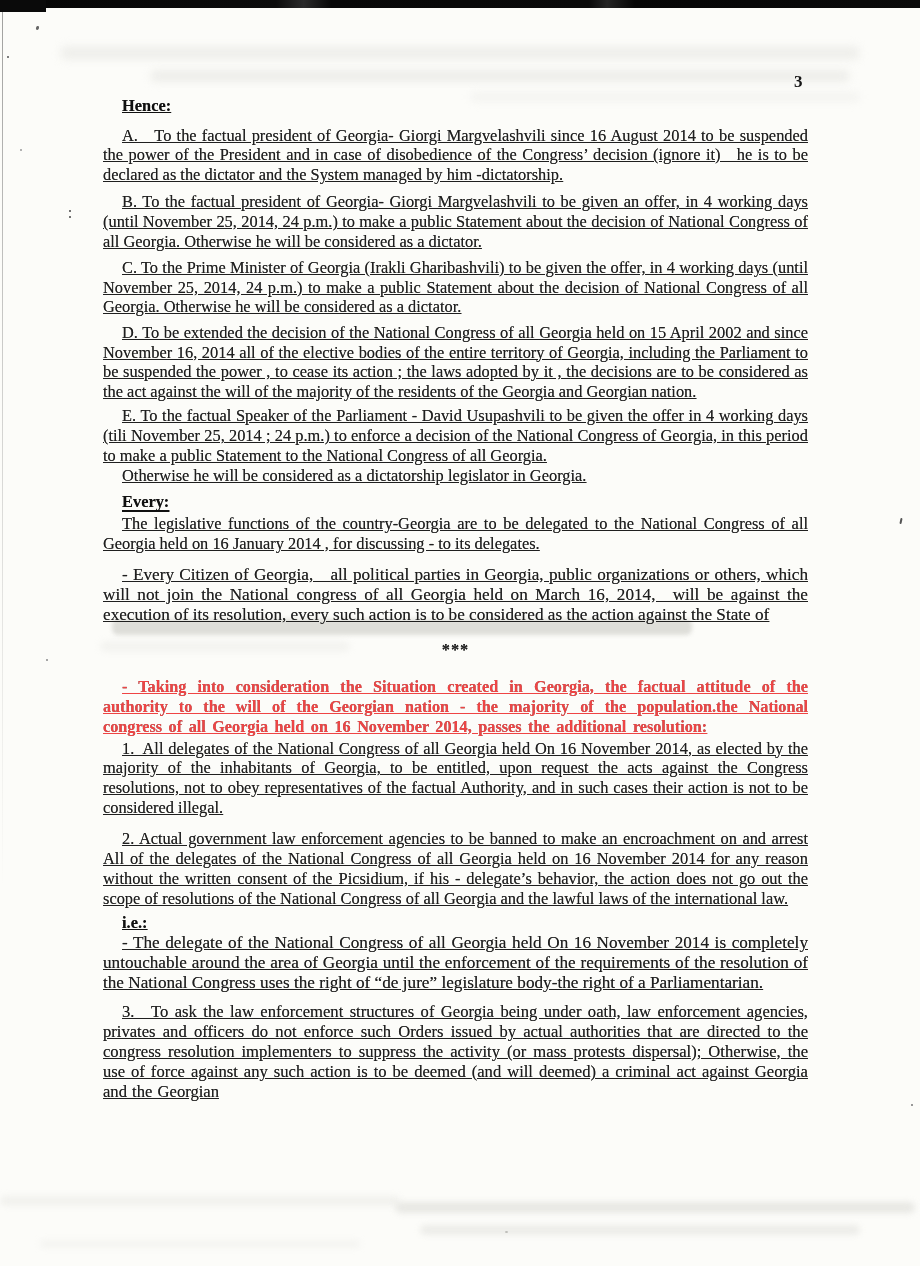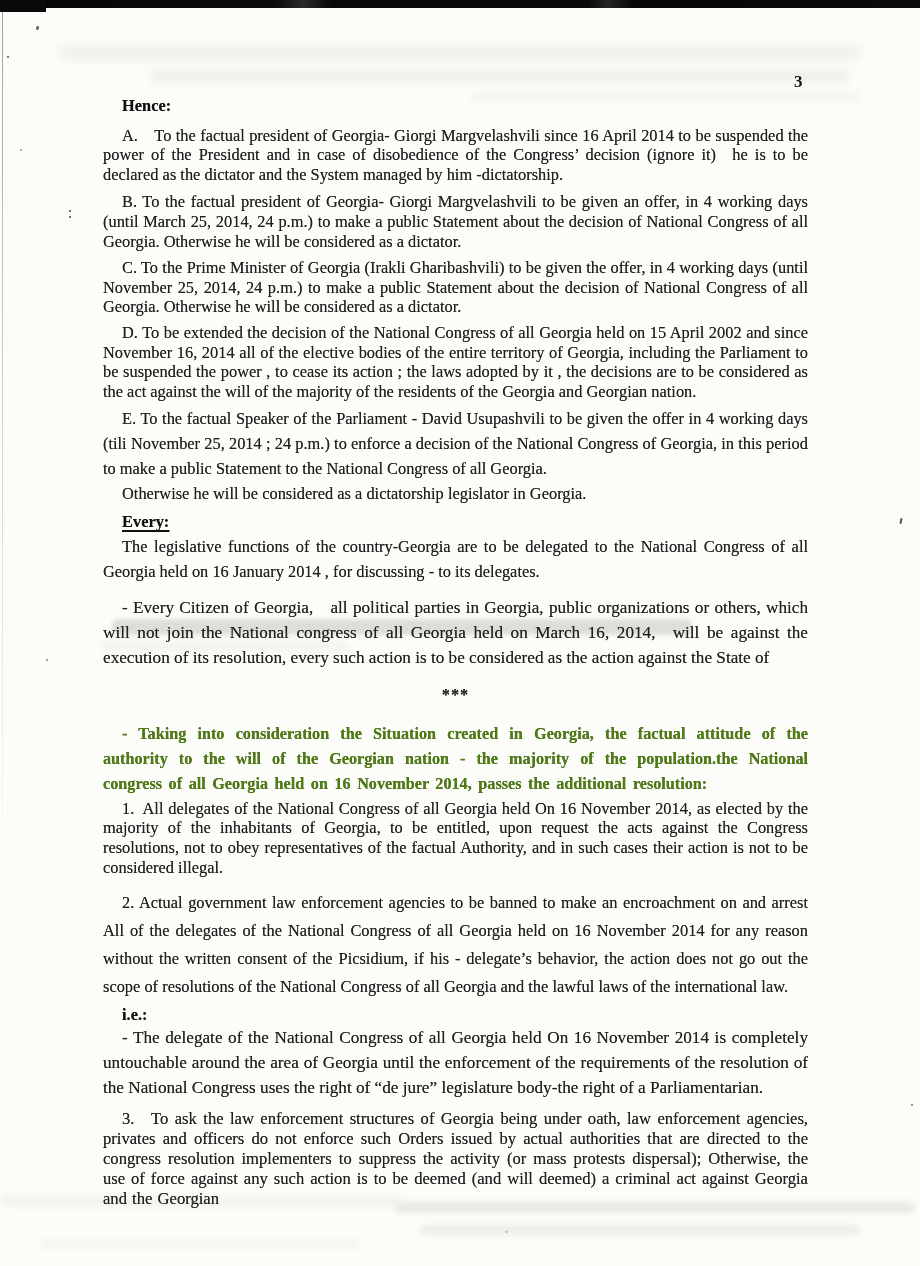--- a/index.html
+++ b/index.html
@@ -48,42 +48,42 @@
     font-size:17px;font-weight:bold;color:#161616;
   }
   
   .content{
     position:absolute;left:103px;top:0;width:705px;z-index:2;
     font-size:16.4px;line-height:19.6px;
     text-align:justify;
     text-shadow:0 0 .6px rgba(25,25,25,.65);
   }
   .content p{margin:0;}
-  .ind{text-indent:19px;}
+  .ind{text-indent:19px;text-decoration:underline;}
   .head{font-weight:bold;color:#101010;}
   .underl{text-decoration:underline;text-decoration-thickness:1.5px;text-underline-offset:3px;}
-  .lh20{line-height:25px;}
+  .lh20{line-height:20px;}
   .lh21{line-height:21px;}
   .lg{font-size:17.2px;}
   .p-hence{margin-top:96px !important;}
   .p-a{margin-top:10px !important;}
   .p-b{margin-top:8px !important;}
   .p-c{margin-top:7px !important;}
   .p-d{margin-top:6px !important;}
   .p-e{margin-top:5px !important;}
   .p-e2{margin-top:0 !important;}
   .p-noteh{margin-top:6px !important;}
   .p-noteb{margin-top:2px !important;}
   .p-citizen{margin-top:11px !important;}
   .p-georgia{margin-top:13px !important;text-indent:0;padding-left:22px;}
   .p-decision{margin-top:5px !important;}
   .p-stars{margin-top:15px !important;text-align:center;font-weight:bold;letter-spacing:1px;}
-  .p-resolution{margin-top:17px !important;font-weight:bold;color:#4d7c0f;font-size:16.2px;word-spacing:2.5px;}
+  .p-resolution{margin-top:17px !important;font-weight:bold;color:#ef4444;font-size:16.2px;word-spacing:2.5px;}
   .p-item1{margin-top:2px !important;line-height:19.7px;}
-  .p-item2{margin-top:12px !important;line-height:28px;}
+  .p-item2{margin-top:12px !important;line-height:20px;}
   .p-ie{margin-top:4px !important;}
   .p-delegate{margin-top:0 !important;}
   .p-item3{margin-top:9px !important;line-height:20px;font-size:16.6px;word-spacing:1px;}
 </style>
 </head>
 <body>
 
 <div class="page">
 
   <div class="top-bar"></div>
@@ -105,22 +105,22 @@
   <div class="speck k5"></div>
   <div class="speck k6"></div>
   <div class="speck k7"></div>
   <div class="speck k8"></div>
   <div class="speck k9"></div>
 
   <div class="page-num">3</div>
 
   <div class="content">
     <p class="p-hence head ind">Hence:</p>
-    <p class="p-a ind">A.  To the factual president of Georgia- Giorgi Margvelashvili since 16 April 2014 to be suspended the power of the President and in case of disobedience of the Congress’ decision (ignore it)  he is to be declared as the dictator and the System managed by him -dictatorship.</p>
-    <p class="p-b ind">B. To the factual president of Georgia- Giorgi Margvelashvili to be given an offer, in 4 working days (until March 25, 2014, 24 p.m.) to make a public Statement about the decision of National Congress of all Georgia. Otherwise he will be considered as a dictator.</p>
+    <p class="p-a ind">A.  To the factual president of Georgia- Giorgi Margvelashvili since 16 August 2014 to be suspended the power of the President and in case of disobedience of the Congress’ decision (ignore it)  he is to be declared as the dictator and the System managed by him -dictatorship.</p>
+    <p class="p-b ind">B. To the factual president of Georgia- Giorgi Margvelashvili to be given an offer, in 4 working days (until November 25, 2014, 24 p.m.) to make a public Statement about the decision of National Congress of all Georgia. Otherwise he will be considered as a dictator.</p>
     <p class="p-c ind">C. To the Prime Minister of Georgia (Irakli Gharibashvili) to be given the offer, in 4 working days (until November 25, 2014, 24 p.m.) to make a public Statement about the decision of National Congress of all Georgia. Otherwise he will be considered as a dictator.</p>
     <p class="p-d ind">D. To be extended the decision of the National Congress of all Georgia held on 15 April 2002 and since November 16, 2014 all of the elective bodies of the entire territory of Georgia, including the Parliament to be suspended the power , to cease its action ; the laws adopted by it , the decisions are to be considered as the act against the will of the majority of the residents of the Georgia and Georgian nation.</p>
     <p class="p-e ind lh20">E. To the factual Speaker of the Parliament - David Usupashvili to be given the offer in 4 working days (tili November 25, 2014 ; 24 p.m.) to enforce a decision of the National Congress of Georgia, in this period to make a public Statement to the National Congress of all Georgia.</p>
     <p class="p-e2 ind lh20">Otherwise he will be considered as a dictatorship legislator in Georgia.</p>
     <p class="p-noteh head underl ind">Every:</p>
     <p class="p-noteb ind lh20">The legislative functions of the country-Georgia are to be delegated to the National Congress of all Georgia held on 16 January 2014 , for discussing - to its delegates.</p>
     <p class="p-citizen ind lh20 lg">- Every Citizen of Georgia,  all political parties in Georgia, public organizations or others, which will not join the National congress of all Georgia held on March 16, 2014,  will be against the execution of its resolution, every such action is to be considered as the action against the State of</p>
     <p class="p-stars">***</p>
     <p class="p-resolution ind lh20">- Taking into consideration the Situation created in Georgia, the factual attitude of the authority to the will of the Georgian nation - the majority of the population.the National congress of all Georgia held on 16 November 2014, passes the additional resolution:</p>
     <p class="p-item1 ind">1. All delegates of the National Congress of all Georgia held On 16 November 2014, as elected by the majority of the inhabitants of Georgia, to be entitled, upon request the acts against the Congress resolutions, not to obey representatives of the factual Authority, and in such cases their action is not to be considered illegal.</p>

